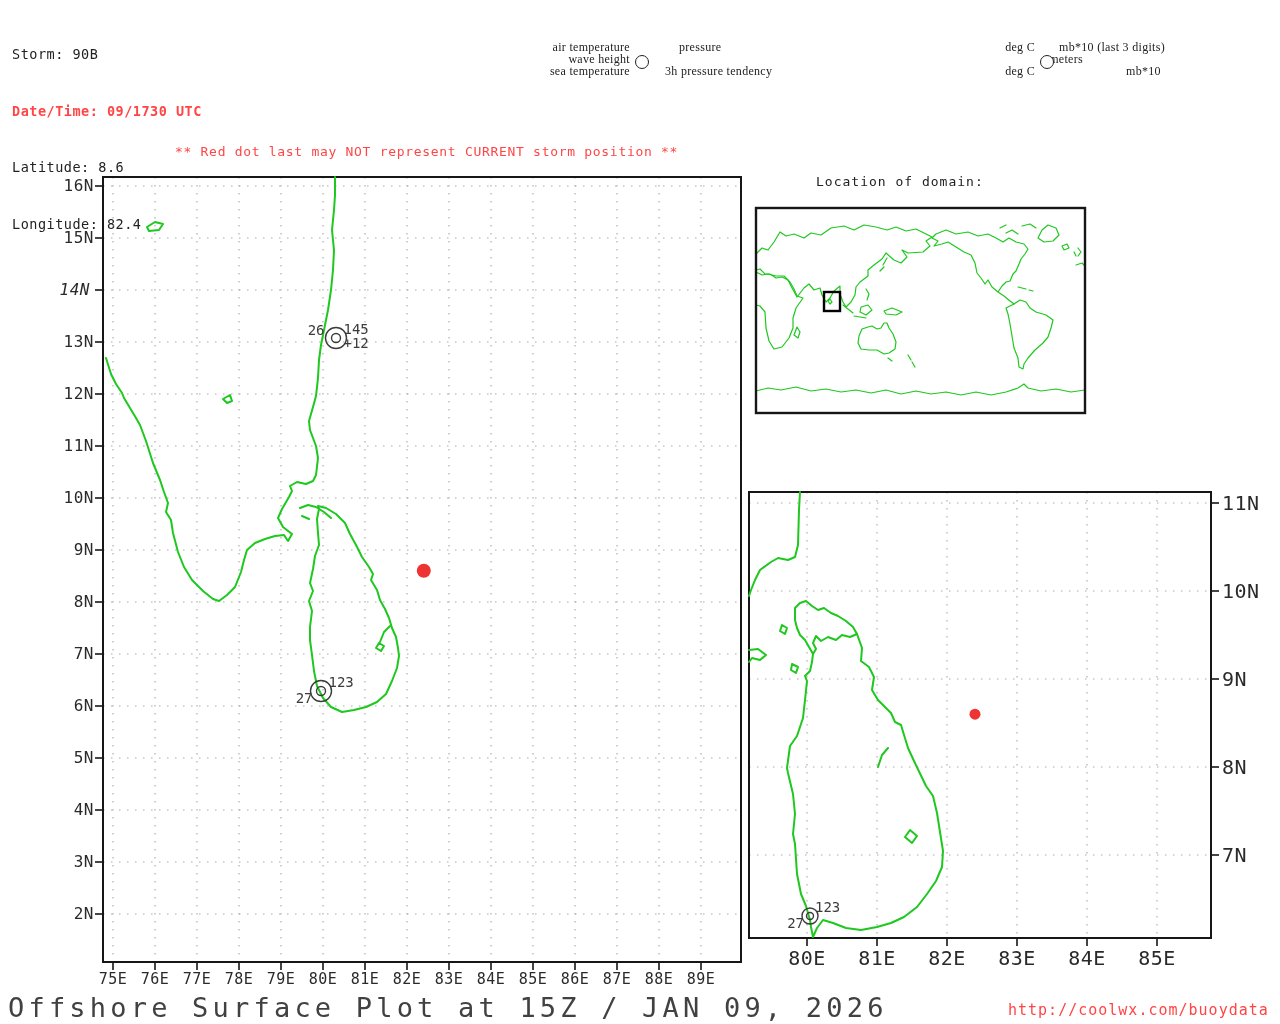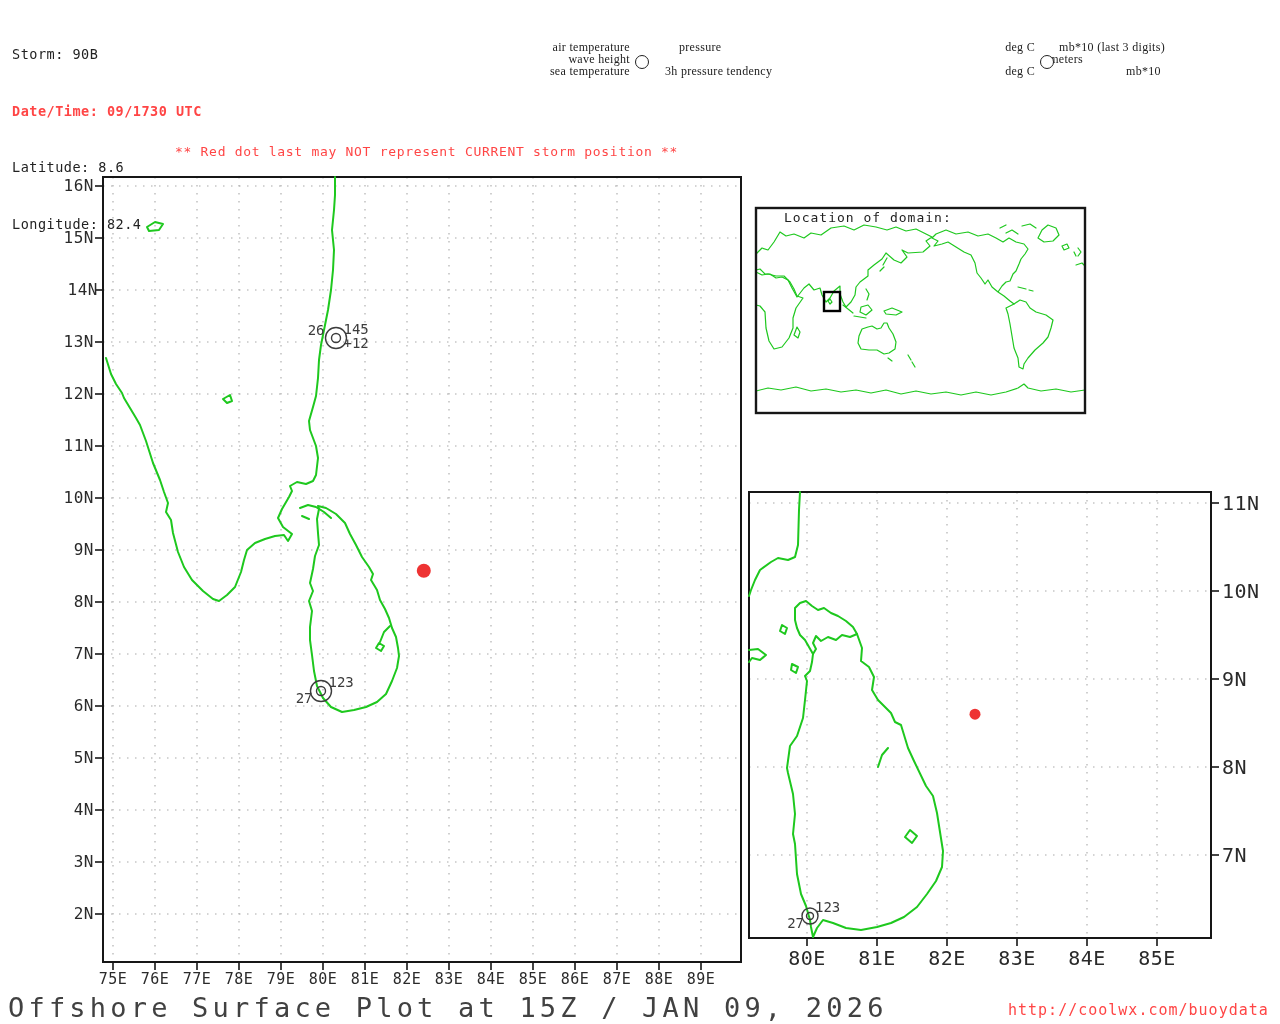--- a/index.html
+++ b/index.html
@@ -136,21 +136,21 @@
         <text x="240.5" y="171" text-anchor="start" fill="#3c3c3c" font-size="14px" font-family="DejaVu Sans Mono, Liberation Mono, monospace">+12</text>
       </g>
       <g>
         <circle cx="218" cy="514" r="10.5" fill="none" stroke="#3c3c3c" stroke-width="1.4"></circle>
         <circle cx="218" cy="514" r="4.5" fill="none" stroke="#3c3c3c" stroke-width="1.4"></circle>
         <text x="225.5" y="510" text-anchor="start" fill="#3c3c3c" font-size="14px" font-family="DejaVu Sans Mono, Liberation Mono, monospace">123</text>
         <text x="209.5" y="526" text-anchor="end" fill="#3c3c3c" font-size="14px" font-family="DejaVu Sans Mono, Liberation Mono, monospace">27</text>
       </g>
     </svg>
 
-  <div class="abs inset-title" style="left:784px;top:174px;margin-top:36px;">Location of domain:</div>
+  <div class="abs inset-title" style="left:816px;top:174px;">Location of domain:</div>
   <svg id="inset-map" style="left:756px;top:208px;" width="329" height="205">
       <g fill="none" stroke="#1ec81e" stroke-width="1.2" stroke-linejoin="round" stroke-linecap="round">
         <path d="M0,46 L6,40 L12,42 L18,34 L24,24 L30,28 L38,26 L48,30 L55,25 L65,27 L75,20 L88,18 L98,22 L108,17 L120,19 L131,22 L140,19 L150,23 L160,21 L170,26 L176,29 L170,33 L174,38 L167,44 L152,45 L146,42 L151,49 L145,55 L138,52 L130,45 L126,51 L118,57 L112,62 L112,68 L104,74 L100,79 L99,87 L95,94 L90,99 L87,94 L84,86 L84,78 L78,83 L74,90 L70,94 L66,87 L64,80 L58,82 L53,76 L48,80 L41,89 L36,80 L32,72 L26,69 L20,70 L14,66 L9,66 L4,61 L0,62"></path>
         <path d="M0,64 L6,67 L12,66 L20,68 L28,68 L34,74 L38,81 L41,88 L47,90 L40,100 L37,110 L37,120 L33,130 L26,139 L18,141 L13,133 L10,120 L9,104 L4,98 L0,97"></path>
         <path d="M41,119 L44,124 L42,130 L38,127 Z"></path>
         <path d="M74,91 L76,94 L74,96 L72,93 Z"></path>
         <path d="M87,97 L97,105 M98,108 L110,110"></path>
         <path d="M105,99 L112,97 L116,102 L110,107 L104,104 Z"></path>
         <path d="M128,103 L136,100 L146,104 L140,107 L130,106 Z"></path>
         <path d="M110,81 L113,86 L111,92"></path>
@@ -226,21 +226,21 @@
       <div class="abs xlab-main" style="left: 386px; top: 970px;">82E</div>
       <div class="abs xlab-main" style="left: 428px; top: 970px;">83E</div>
       <div class="abs xlab-main" style="left: 470px; top: 970px;">84E</div>
       <div class="abs xlab-main" style="left: 512px; top: 970px;">85E</div>
       <div class="abs xlab-main" style="left: 554px; top: 970px;">86E</div>
       <div class="abs xlab-main" style="left: 596px; top: 970px;">87E</div>
       <div class="abs xlab-main" style="left: 638px; top: 970px;">88E</div>
       <div class="abs xlab-main" style="left: 680px; top: 970px;">89E</div>
       <div class="abs ylab-main" style="left: 28px; top: 176px;">16N</div>
       <div class="abs ylab-main" style="left: 28px; top: 228px;">15N</div>
-      <div class="abs ylab-main" style="left: 32px; top: 280px;">14N</div>
+      <div class="abs ylab-main" style="left: 24px; top: 280px; font-style: italic;">14N</div>
       <div class="abs ylab-main" style="left: 28px; top: 332px;">13N</div>
       <div class="abs ylab-main" style="left: 28px; top: 384px;">12N</div>
       <div class="abs ylab-main" style="left: 28px; top: 436px;">11N</div>
       <div class="abs ylab-main" style="left: 28px; top: 488px;">10N</div>
       <div class="abs ylab-main" style="left: 28px; top: 540px;">9N</div>
       <div class="abs ylab-main" style="left: 28px; top: 592px;">8N</div>
       <div class="abs ylab-main" style="left: 28px; top: 644px;">7N</div>
       <div class="abs ylab-main" style="left: 28px; top: 696px;">6N</div>
       <div class="abs ylab-main" style="left: 28px; top: 748px;">5N</div>
       <div class="abs ylab-main" style="left: 28px; top: 800px;">4N</div>

